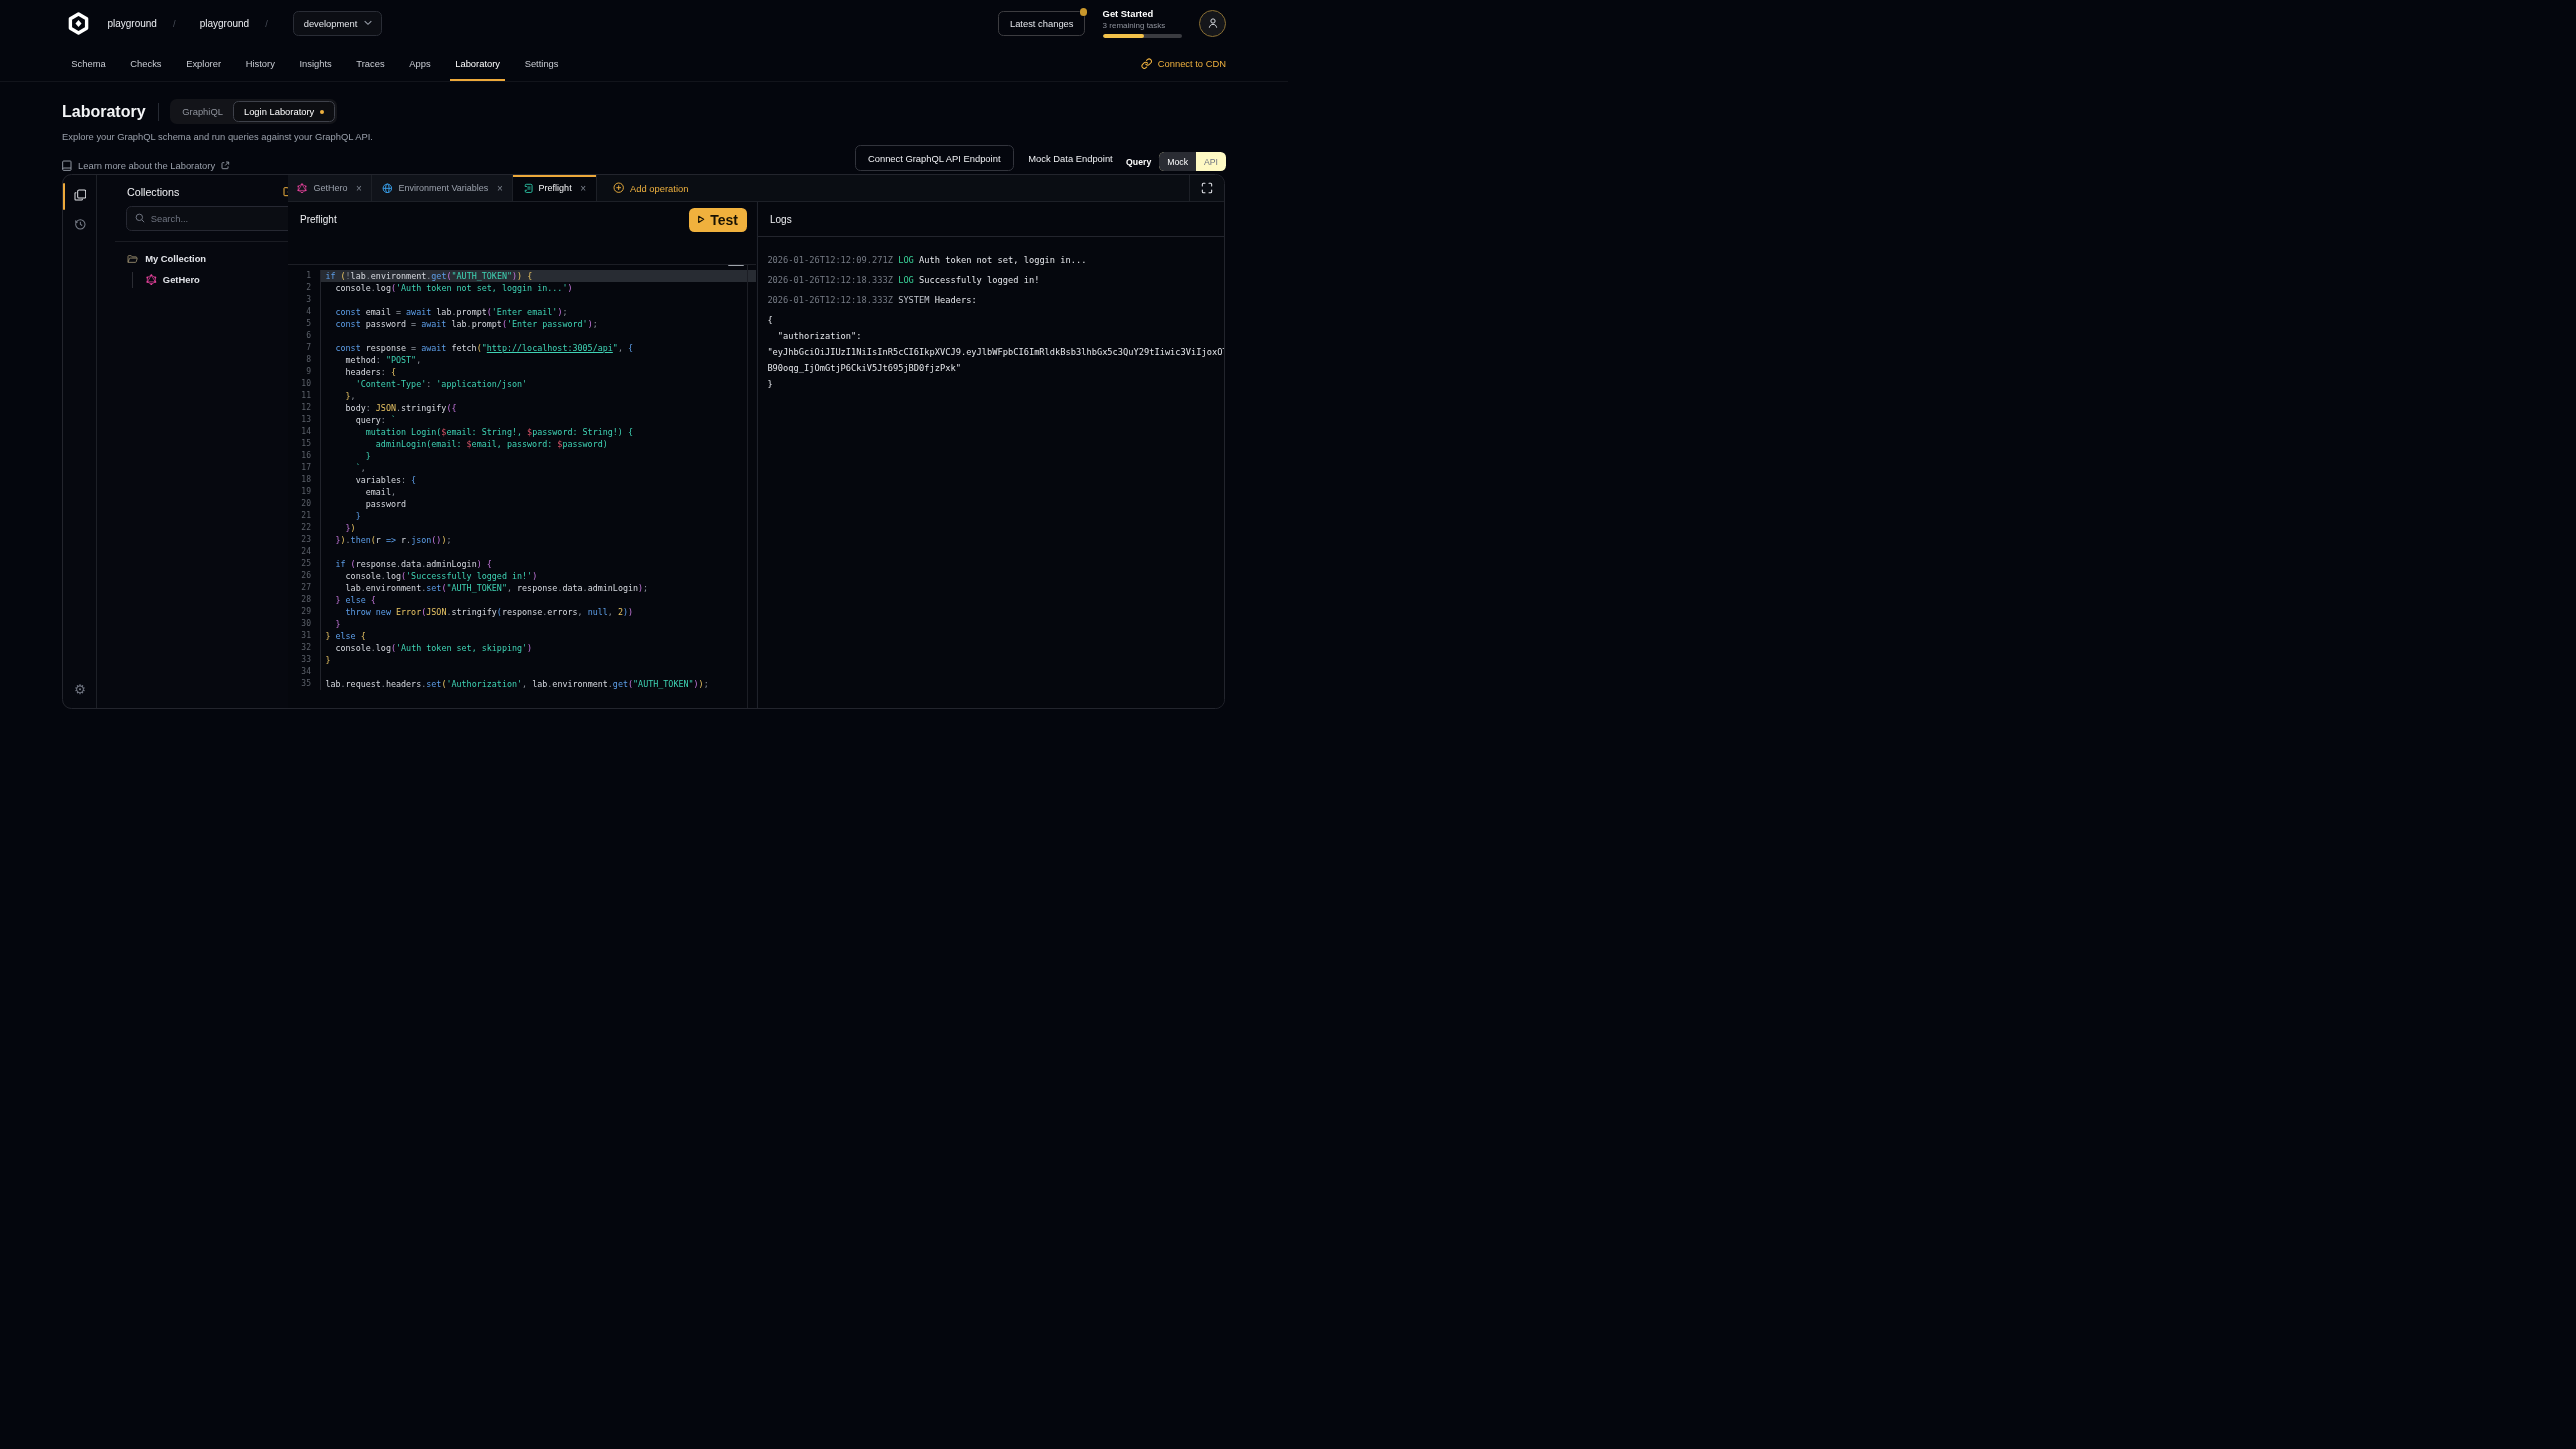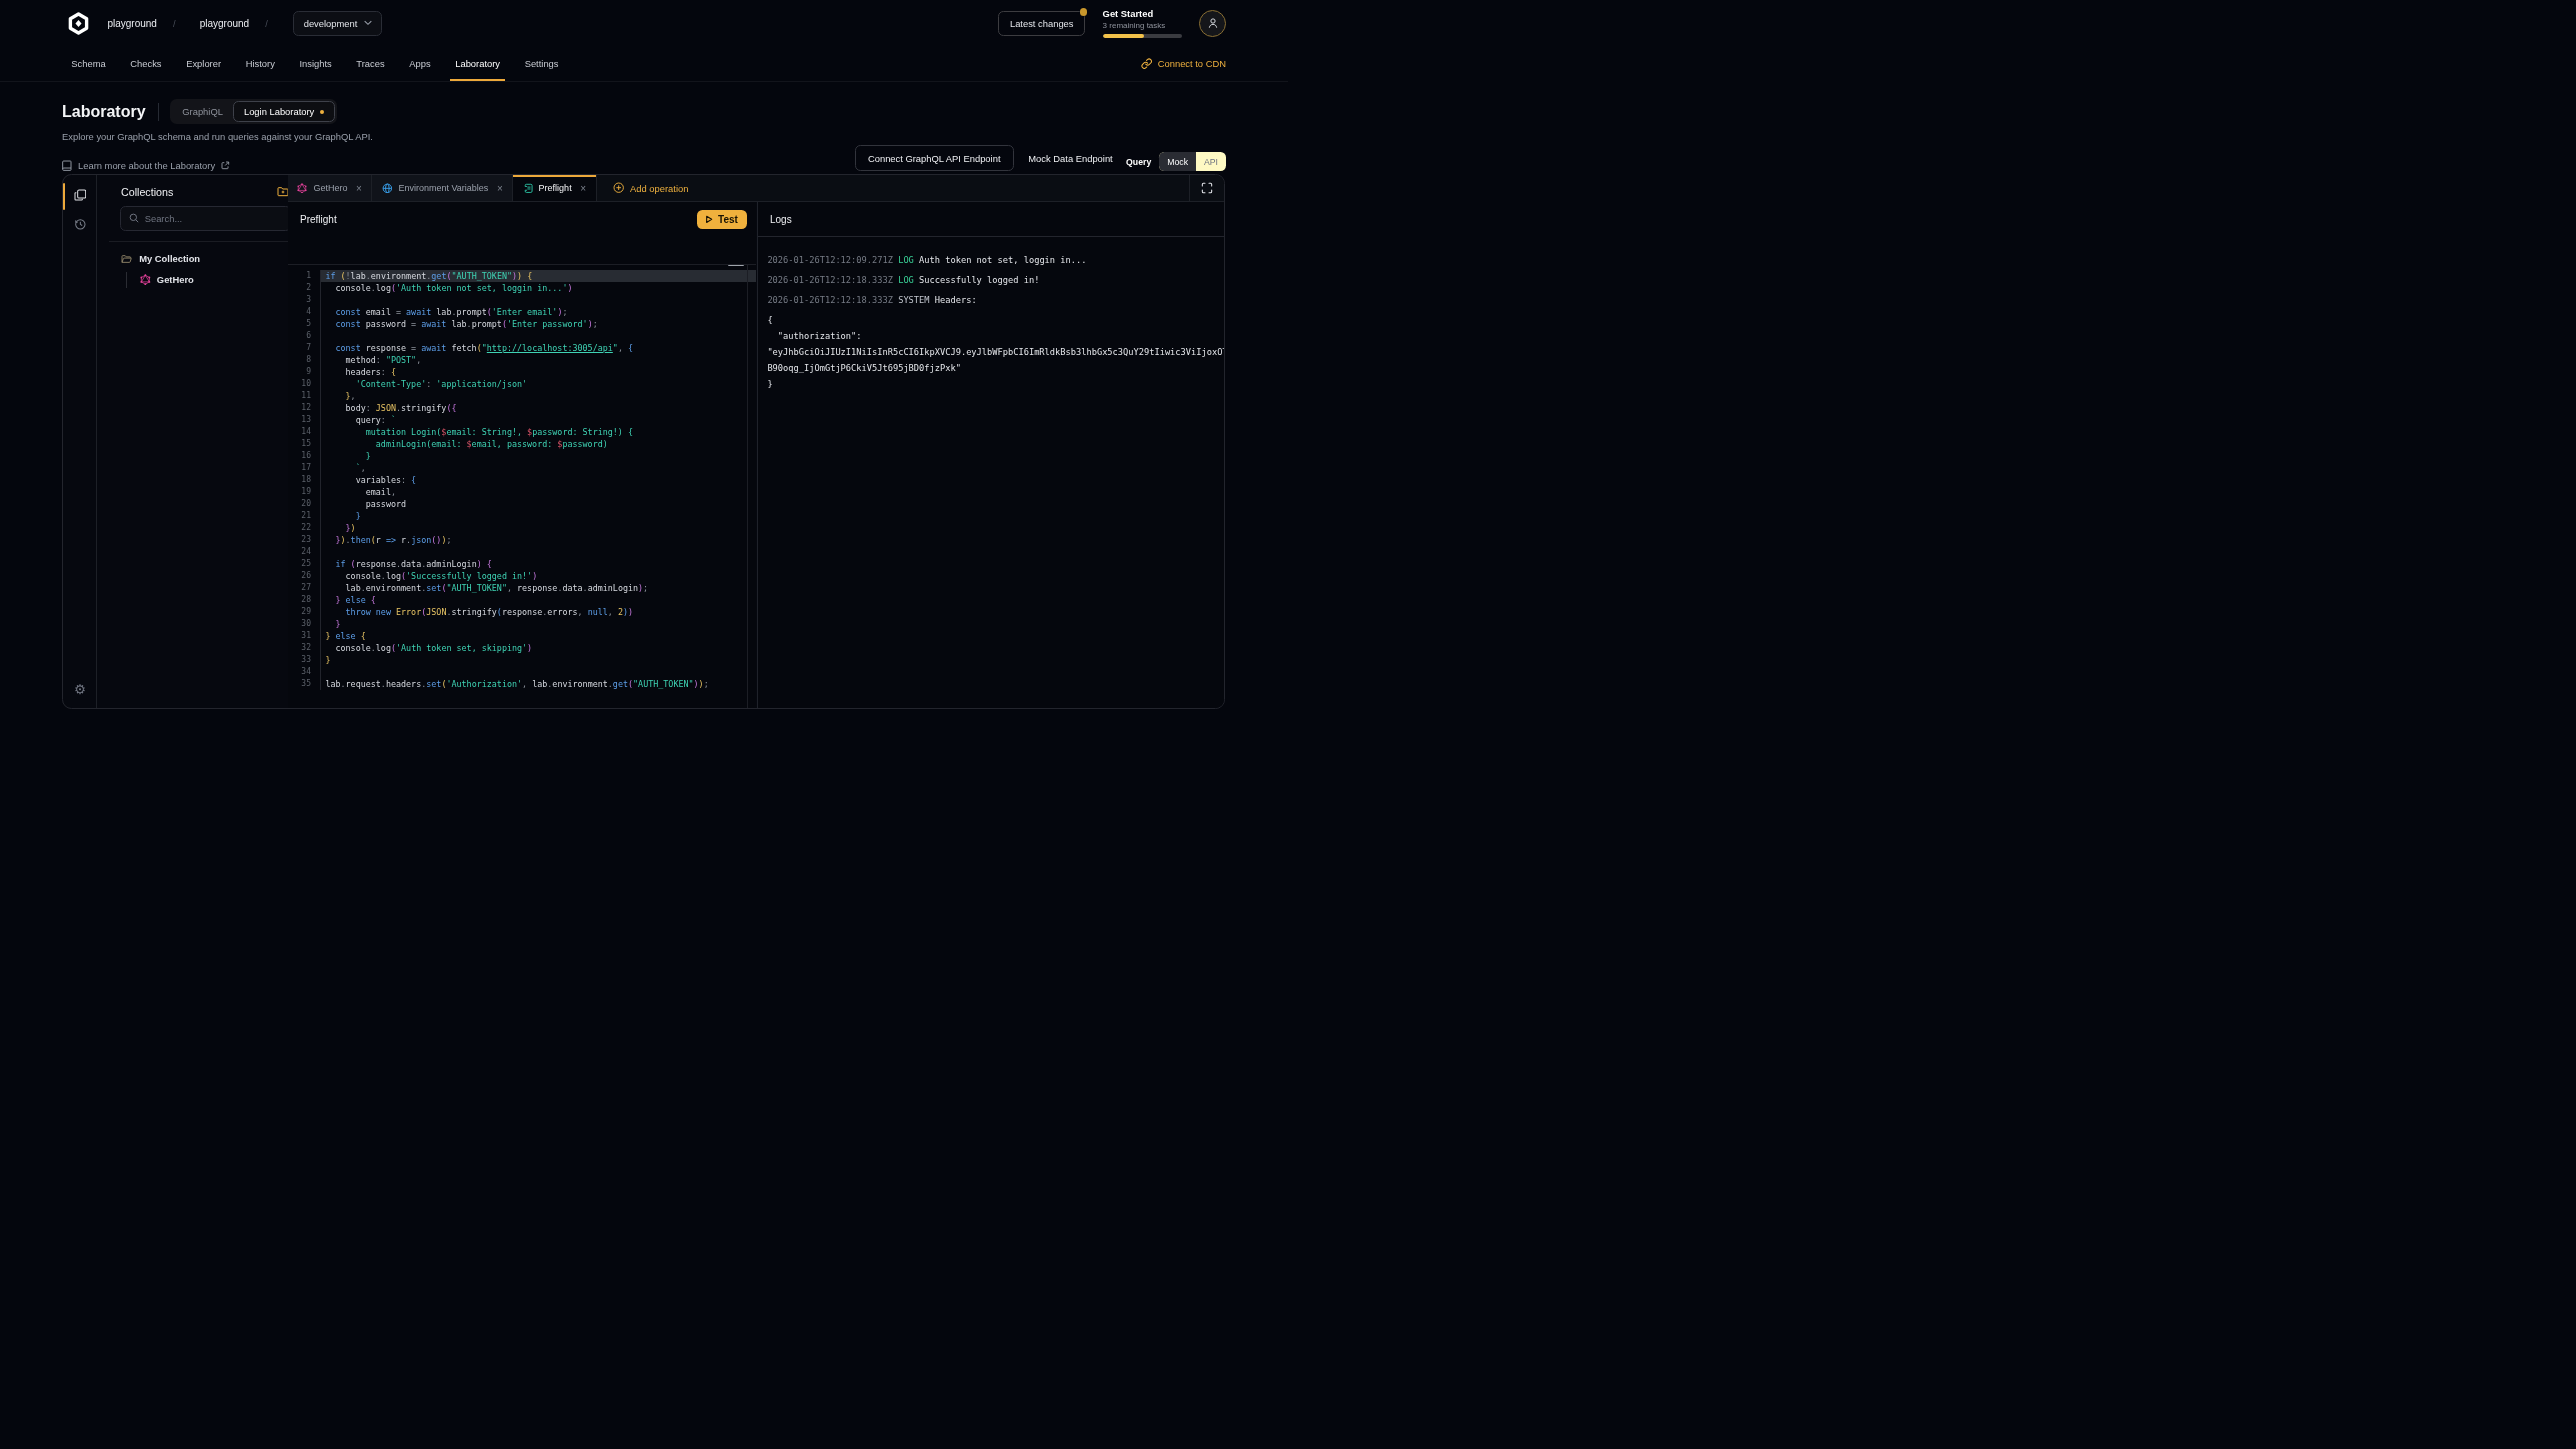--- a/index.html
+++ b/index.html
@@ -60,21 +60,21 @@
   
   .panel { position:absolute; left:62px; top:174px; width:1163px; height:535px;
     border:0.7px solid #23252d; border-radius:9.4px; background:#06080f; overflow:hidden; }
   .rail { position:absolute; left:0; top:0; bottom:0; width:34px; border-right:0.7px solid #1d2027; }
   .rail-ind { position:absolute; left:0; top:8px; width:2px; height:27px; background:#eda93b; border-radius:1.3px; }
   .rail-btn { width:34px; height:29.5px; display:flex; align-items:center; justify-content:center; cursor:pointer; }
   .rail-top { position:absolute; top:5.4px; left:0; }
   .rail-bottom { position:absolute; bottom:4px; left:0; }
   .gear { font-size:13.4px; color:#6f7480; }
 
-  .collections { position:absolute; left:46px; top:0; bottom:0; width:192px; border-right:0.7px solid #1d2027; }
+  .collections { position:absolute; left:52px; top:0; bottom:0; width:192px; border-right:0.7px solid #1d2027; }
   .col-head { display:flex; align-items:center; justify-content:space-between; padding:10.7px 10.7px 6.7px 12px; }
   .col-title { font-size:10.7px; color:#f0f1f4; }
   .search-wrap { margin:1.3px 9.4px 9.4px 10.7px; height:25.5px; background:#0b0d13; border:0.7px solid #262832;
     border-radius:5.4px; display:flex; align-items:center; gap:6px; padding:0 8px; }
   .search-wrap input { background:transparent; border:none; outline:none; color:#c9ccd3; font-size:9.4px;
     font-family:"Liberation Sans",sans-serif; width:100%; }
   .search-wrap input::placeholder { color:#6f7480; }
   .col-divider { height:0.7px; background:#1a1c23; }
   .tree { padding:10.7px 9.4px;font-weight:bold; }
   .tree-folder { display:flex; align-items:center; gap:6.7px; font-size:9.4px; color:#e3e5ea; cursor:pointer; padding:1.3px 2.7px; }
@@ -89,21 +89,21 @@
   .tab.active { background:#05070d; color:#f4f5f7; }
   .tab.active::before { content:""; position:absolute; top:0; left:0; right:0; height:2px; background:#eda93b; }
   .tab.addop { background:transparent; border-right:none; color:#efb13f; margin-left:6.7px; font-size:9.4px; }
   .fs-cell { position:absolute; right:0; top:0; bottom:0; width:35px; border-left:0.7px solid #1d2027;
     display:flex; align-items:center; justify-content:center; cursor:pointer; }
 
   .editor { position:absolute; left:225px; top:27px; width:468px; bottom:0; background:#05070d; }
   .ed-head { height:35px; display:flex; align-items:center; justify-content:space-between; padding:0 9.4px 0 12px; }
   .ed-title { font-size:10px; color:#f0f1f4; }
   .test-btn { display:flex; align-items:center; gap:4.7px; background:#f0b13d; color:#181203; border:none;
-    border-radius:5.4px; padding:4px 8.7px; font-size:10px; font-weight:bold; cursor:pointer; }
+    border-radius:5.4px; padding:4px 8.7px; font-size:14px; font-weight:bold; cursor:pointer; }
   .code-area { position:absolute; left:0; right:0; top:62px; bottom:0; border-top:0.7px solid #1c1e25;
     overflow:hidden; padding-top:4.7px; }
   .scroll-dash { position:absolute; right:12px; top:-1.3px; width:16px; height:2px; background:#9fa4ab; border-radius:1.3px; }
   .map-line { position:absolute; right:8px; top:0; bottom:0; width:0.7px; background:#1c1e25; }
   .code-line { display:flex; height:12px; line-height:12px; font-family:"DejaVu Sans Mono", monospace; font-size:8.4px; white-space:pre; }
   .code-line .ln { width:23px; text-align:right; color:#5b6069; font-size:8px; flex:none; }
   .code-line .lc { flex:1; margin-left:8.7px; border-left:0.7px solid #22242c; padding-left:4.7px; overflow:hidden; }
   .code-line.hl .lc { background:#282c33; }
   .tk-k{color:#5d9ee8} .tk-s{color:#3fd3b4} .tk-i{color:#d7dae0} .tk-p{color:#8a9099}
   .tk-y{color:#e8c464} .tk-m{color:#c678dd} .tk-b{color:#5d9ee8} .tk-r{color:#e0566a}

